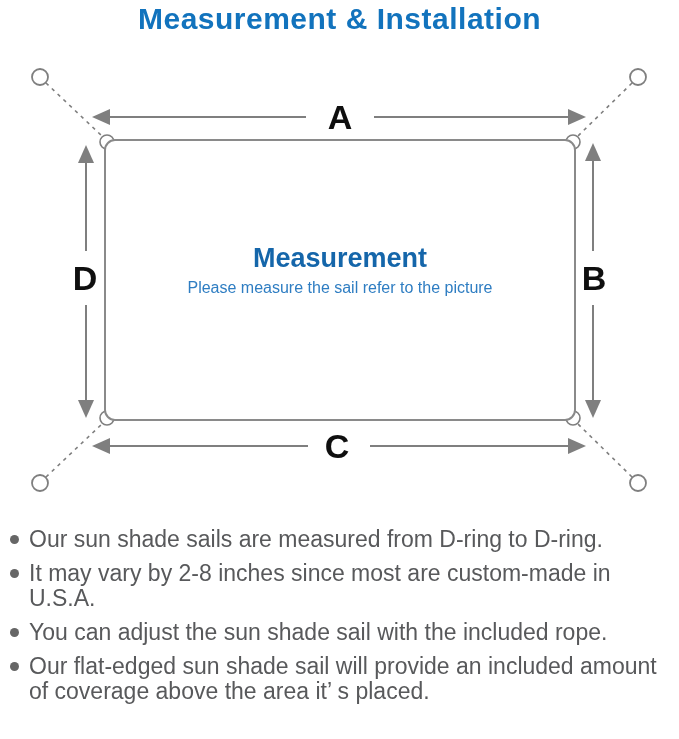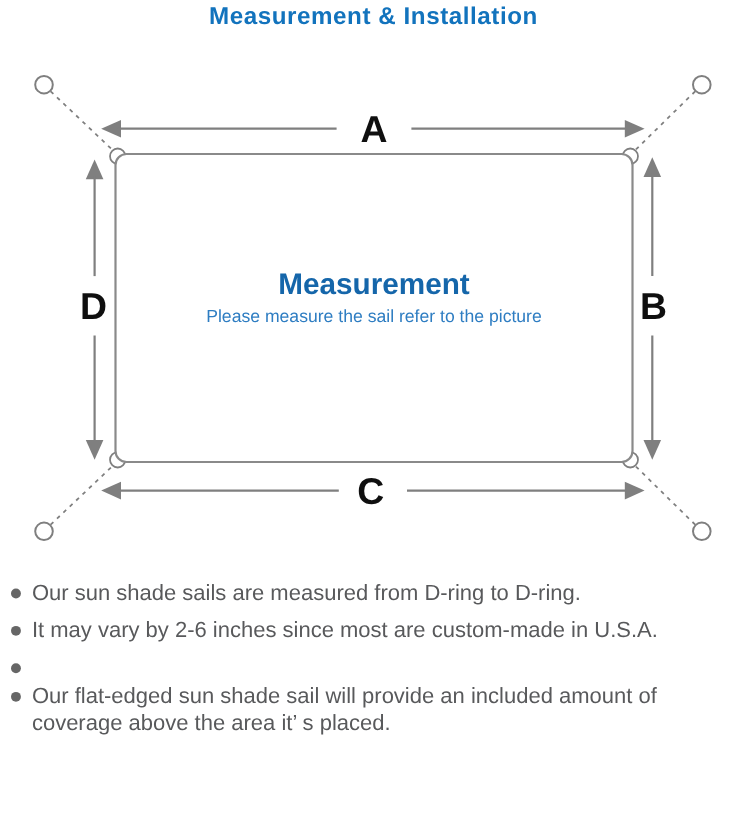--- a/index.html
+++ b/index.html
@@ -15,21 +15,21 @@
   .page{
     position:relative;
     width:679px;height:739px;
     background:#ffffff;
     font-family:"Liberation Sans", sans-serif;
     overflow:hidden;
   }
   .page-title{
     position:absolute;top:2px;left:0;width:100%;
     text-align:center;
-    font-size:22px;font-weight:bold;
+    font-size:30px;font-weight:bold;
     color:var(--title_blue);
     letter-spacing:0.5px;
   }
   .diagram-svg{
     position:absolute;top:55px;left:0;
     width:679px;height:460px;
     display:block;
   }
   .ring{fill:#ffffff;stroke:var(--line_gray);stroke-width:1.8;}
   .rope{stroke:var(--line_gray);stroke-width:1.6;stroke-dasharray:3.5 4.5;fill:none;}
@@ -63,21 +63,21 @@
     margin-bottom:9px;
   }
   .bullet{
     flex:0 0 auto;
     width:9px;height:9px;border-radius:50%;
     background:var(--bullet_gray);
     margin:8px 10px 0 0;
   }
   .note-text{
     color:var(--text_gray);
-    font-size:20px;
+    font-size:23px;
     line-height:25px;
   }
 </style>
 </head>
 <body>
 
 <div class="page">
 
   <div class="page-title">Measurement &amp; Installation</div>
 
@@ -136,24 +136,25 @@
     <text class="center-subtitle" x="340" y="238">Please measure the sail refer to the picture</text>
   </svg>
 
   <div class="notes">
     <div class="note-item">
       <span class="bullet"></span>
       <span class="note-text">Our sun shade sails are measured from D-ring to D-ring.</span>
     </div>
     <div class="note-item">
       <span class="bullet"></span>
-      <span class="note-text">It may vary by 2-6 inches since most are custom-made in U.S.A.</span>
+      <span class="note-text">It may vary by 2-8 inches since most are custom-made in U.S.A.</span>
     </div>
     <div class="note-item">
       <span class="bullet"></span>
+      <span class="note-text">You can adjust the sun shade sail with the included rope.</span>
     </div>
     <div class="note-item">
       <span class="bullet"></span>
       <span class="note-text">Our flat-edged sun shade sail will provide an included amount of coverage above the area it’ s placed.</span>
     </div>
   </div>
 
 </div>
 
 </body></html>

